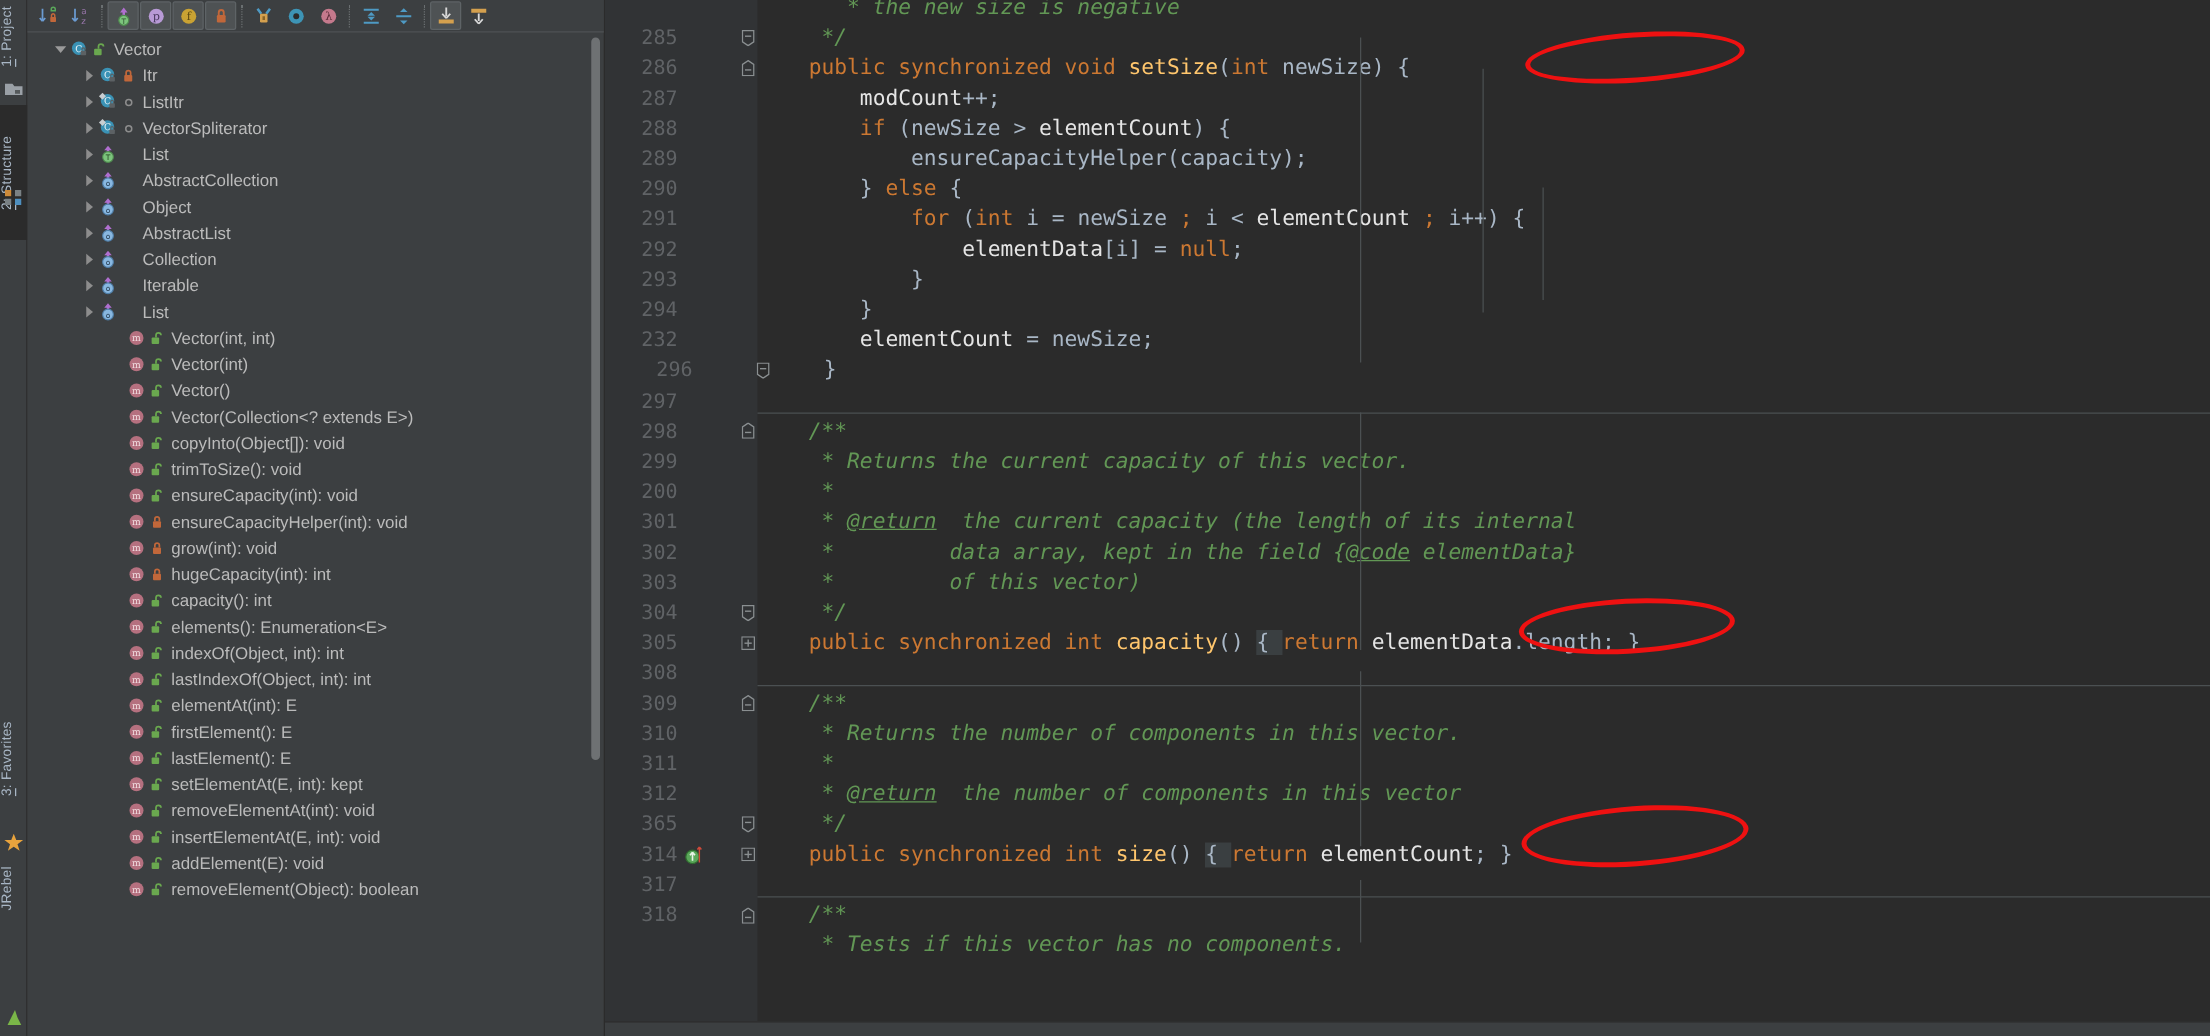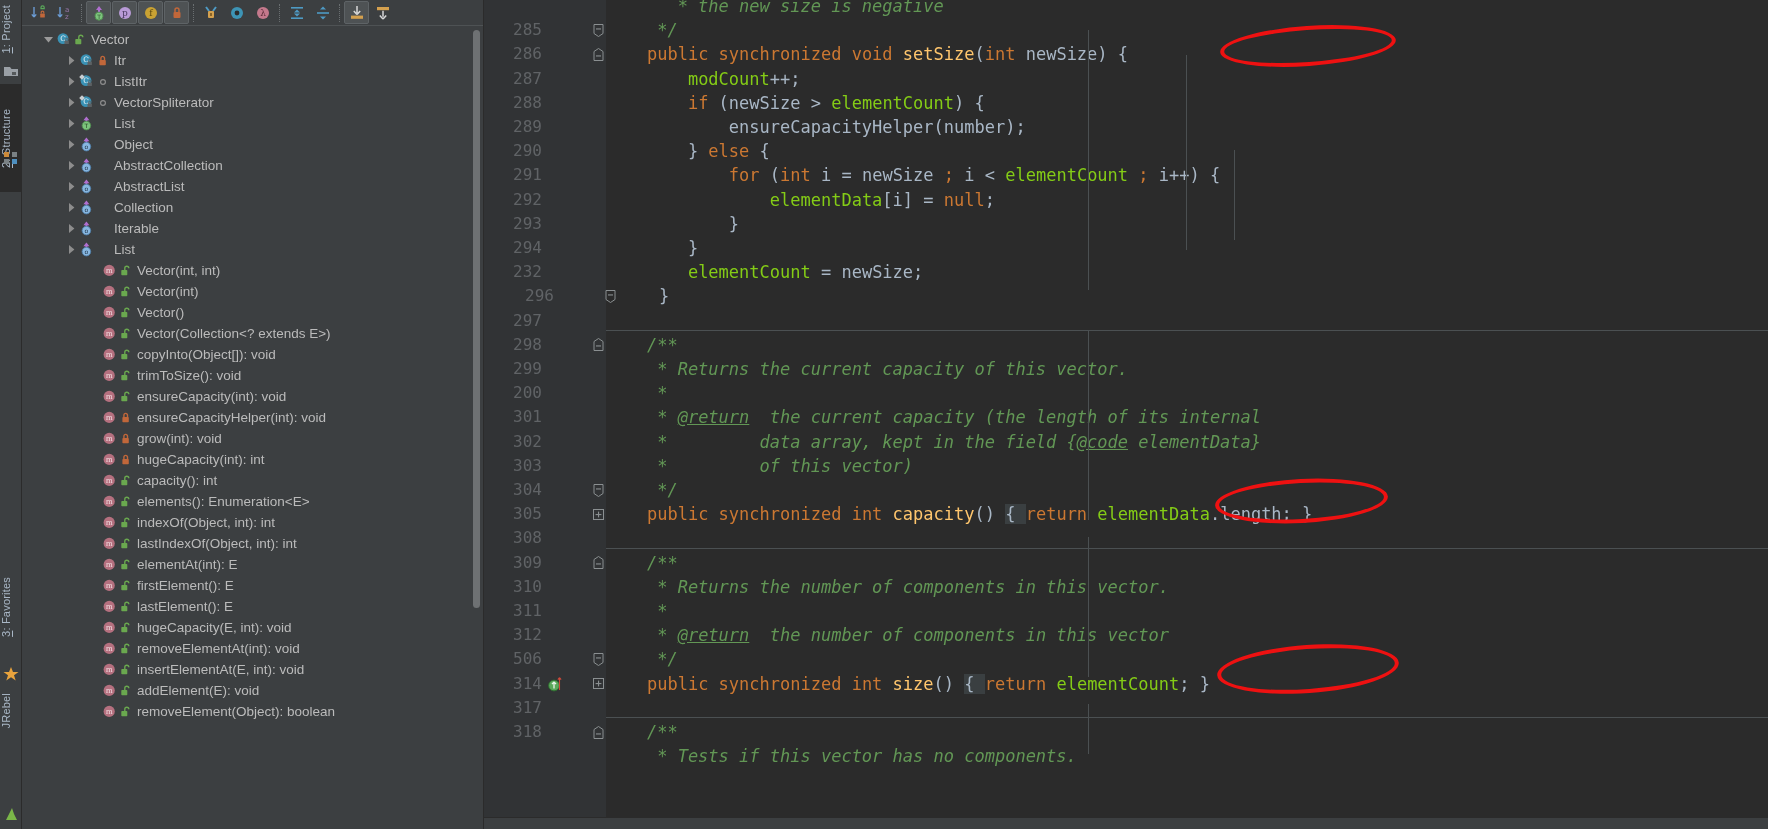--- a/index.html
+++ b/index.html
@@ -98,21 +98,21 @@
     position: absolute; left: 106px; width: 16px; height: 24.2px;
     display: flex; align-items: center; justify-content: center;
   }
   .ltxt {
     position: absolute; left: 122px; right: 0; line-height: 24.2px;
     font-family: "DejaVu Sans Mono", monospace; font-size: 17px;
     white-space: pre; color: #a9b7c6;
   }
   
   .kw   { color: #cc7832; }
-  .fld  { color: #84cc16; }
+  .fld  { color: #e5e5e5; }
   .mth  { color: #ffc66d; }
   .txt  { color: #a9b7c6; }
   .doc  { color: #629755; font-style: italic; }
   .dtag { color: #629755; font-style: italic; font-weight: normal;
           text-decoration: underline; }
   .sel  { background: #3a3f41; }
 
   
   .indent-guide {
     position: absolute; width: 1px; background: #4b5052;
@@ -403,38 +403,38 @@
           </span>
           <span class="node-ico">
             <svg width="15" height="15" viewBox="0 0 15 15">
               <path d="M7.4 0.6 l3 3.6 h-6z" fill="#b06fd0"></path>
               <rect x="6.4" y="3.4" width="2" height="3" fill="#b06fd0"></rect>
               <circle cx="7.4" cy="9.6" r="4.3" fill="#88b7e0" stroke="#4f7ea8" stroke-width=".9"></circle>
               <text x="7.4" y="12.2" font-size="6" text-anchor="middle" fill="#20364a" font-family="DejaVu Sans, sans-serif">o</text>
             </svg>
           </span>
           <span class="vis-ico"></span>
-          <span class="tr-label">Object</span>
+          <span class="tr-label">AbstractCollection</span>
         </div>
         <div class="tr" style="padding-left: 43px;">
           <span class="twist">
             <svg width="11" height="11" viewBox="0 0 11 11">
               <path d="M3 1 v9 l5.4-4.5z" fill="#8d8d8d"></path>
             </svg>
           </span>
           <span class="node-ico">
             <svg width="15" height="15" viewBox="0 0 15 15">
               <path d="M7.4 0.6 l3 3.6 h-6z" fill="#b06fd0"></path>
               <rect x="6.4" y="3.4" width="2" height="3" fill="#b06fd0"></rect>
               <circle cx="7.4" cy="9.6" r="4.3" fill="#88b7e0" stroke="#4f7ea8" stroke-width=".9"></circle>
               <text x="7.4" y="12.2" font-size="6" text-anchor="middle" fill="#20364a" font-family="DejaVu Sans, sans-serif">o</text>
             </svg>
           </span>
           <span class="vis-ico"></span>
-          <span class="tr-label">AbstractCollection</span>
+          <span class="tr-label">Object</span>
         </div>
         <div class="tr" style="padding-left: 43px;">
           <span class="twist">
             <svg width="11" height="11" viewBox="0 0 11 11">
               <path d="M3 1 v9 l5.4-4.5z" fill="#8d8d8d"></path>
             </svg>
           </span>
           <span class="node-ico">
             <svg width="15" height="15" viewBox="0 0 15 15">
               <path d="M7.4 0.6 l3 3.6 h-6z" fill="#b06fd0"></path>
@@ -776,21 +776,21 @@
               <circle cx="7.2" cy="7.4" r="5.6" fill="#b5707f"></circle>
               <text x="7.2" y="10.2" font-size="7.4" text-anchor="middle" fill="#f2dde1" font-family="DejaVu Serif, serif">m</text>
             </svg>
           </span>
           <span class="vis-ico">
             <svg width="12" height="13" viewBox="0 0 12 13">
               <rect x="1.3" y="6" width="6" height="5.2" rx=".8" fill="#6aa84f"></rect>
               <path d="M4.8 6 V4.2a2 2 0 0 1 4 0" stroke="#6aa84f" stroke-width="1.4" fill="none"></path>
             </svg>
           </span>
-          <span class="tr-label">hugeCapacity(E, int): void</span>
+          <span class="tr-label">setElementAt(E, int): kept</span>
         </div>
         <div class="tr" style="padding-left: 66px;">
           <span class="twist"></span>
           <span class="node-ico">
             <svg width="15" height="15" viewBox="0 0 15 15">
               <circle cx="7.2" cy="7.4" r="5.6" fill="#b5707f"></circle>
               <text x="7.2" y="10.2" font-size="7.4" text-anchor="middle" fill="#f2dde1" font-family="DejaVu Serif, serif">m</text>
             </svg>
           </span>
           <span class="vis-ico">
@@ -883,21 +883,21 @@
         <div class="lrow" style="position: absolute; left: 0px; right: 0px; top: 66.6px;">
           <div class="lnum">287</div>
           <div class="ltxt"><span class="txt">        </span><span class="fld">modCount</span><span class="txt">++;</span></div>
         </div>
         <div class="lrow" style="position: absolute; left: 0px; right: 0px; top: 90.8px;">
           <div class="lnum">288</div>
           <div class="ltxt"><span class="txt">        </span><span class="kw">if</span><span class="txt"> (newSize &gt; </span><span class="fld">elementCount</span><span class="txt">) {</span></div>
         </div>
         <div class="lrow" style="position: absolute; left: 0px; right: 0px; top: 115px;">
           <div class="lnum">289</div>
-          <div class="ltxt"><span class="txt">            ensureCapacityHelper(number);</span></div>
+          <div class="ltxt"><span class="txt">            ensureCapacityHelper(capacity);</span></div>
         </div>
         <div class="lrow" style="position: absolute; left: 0px; right: 0px; top: 139.2px;">
           <div class="lnum">290</div>
           <div class="ltxt"><span class="txt">        } </span><span class="kw">else</span><span class="txt"> {</span></div>
         </div>
         <div class="lrow" style="position: absolute; left: 0px; right: 0px; top: 163.4px;">
           <div class="lnum">291</div>
           <div class="ltxt"><span class="txt">            </span><span class="kw">for</span><span class="txt"> (</span><span class="kw">int</span><span class="txt"> i = newSize </span><span class="kw">;</span><span class="txt"> i &lt; </span><span class="fld">elementCount</span><span class="txt"> </span><span class="kw">;</span><span class="txt"> i++) {</span></div>
         </div>
         <div class="lrow" style="position: absolute; left: 0px; right: 0px; top: 187.6px;">
@@ -1003,21 +1003,21 @@
         </div>
         <div class="lrow" style="position: absolute; left: 0px; right: 0px; top: 599px;">
           <div class="lnum">311</div>
           <div class="ltxt"><span class="doc">     *</span></div>
         </div>
         <div class="lrow" style="position: absolute; left: 0px; right: 0px; top: 623.2px;">
           <div class="lnum">312</div>
           <div class="ltxt"><span class="doc">     * </span><span class="dtag">@return</span><span class="doc">  the number of components in this vector</span></div>
         </div>
         <div class="lrow" style="position: absolute; left: 0px; right: 0px; top: 647.4px;">
-          <div class="lnum">506</div>
+          <div class="lnum">365</div>
           <div class="gfold">
             <svg width="11" height="13" viewBox="0 0 11 13">
               <path d="M5.5 12.5 L10 9.5 V0.5 H1 V9.5z" fill="none" stroke="#8a8f91" stroke-width="1"></path>
               <rect x="3" y="4.4" width="5" height="1.1" fill="#8a8f91"></rect>
             </svg>
           </div>
           <div class="ltxt"><span class="doc">     */</span></div>
         </div>
         <div class="lrow" style="position: absolute; left: 0px; right: 0px; top: 671.6px;">
           <div class="lnum">314</div>

